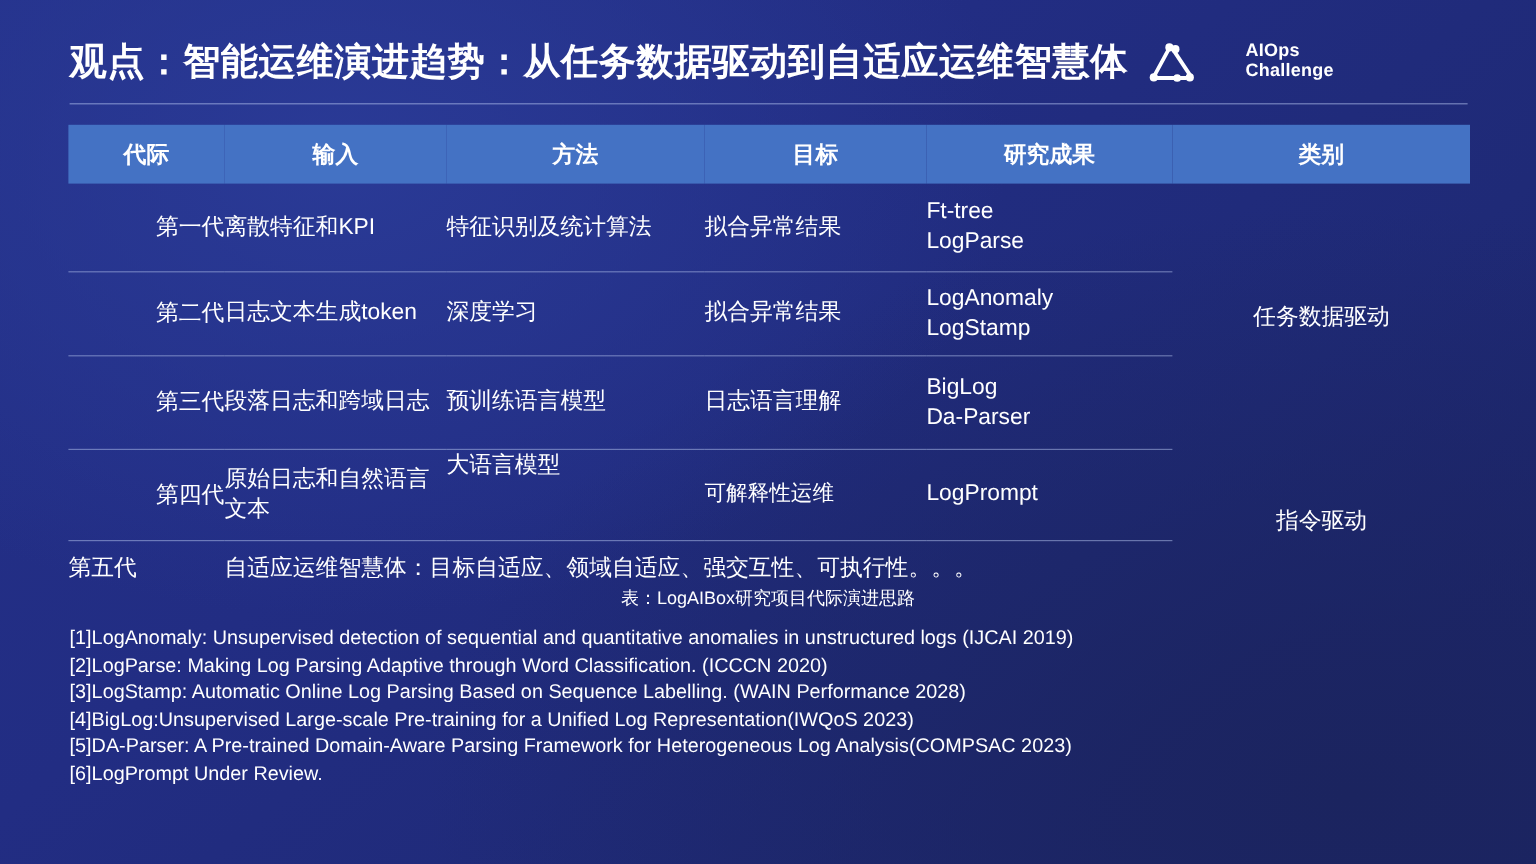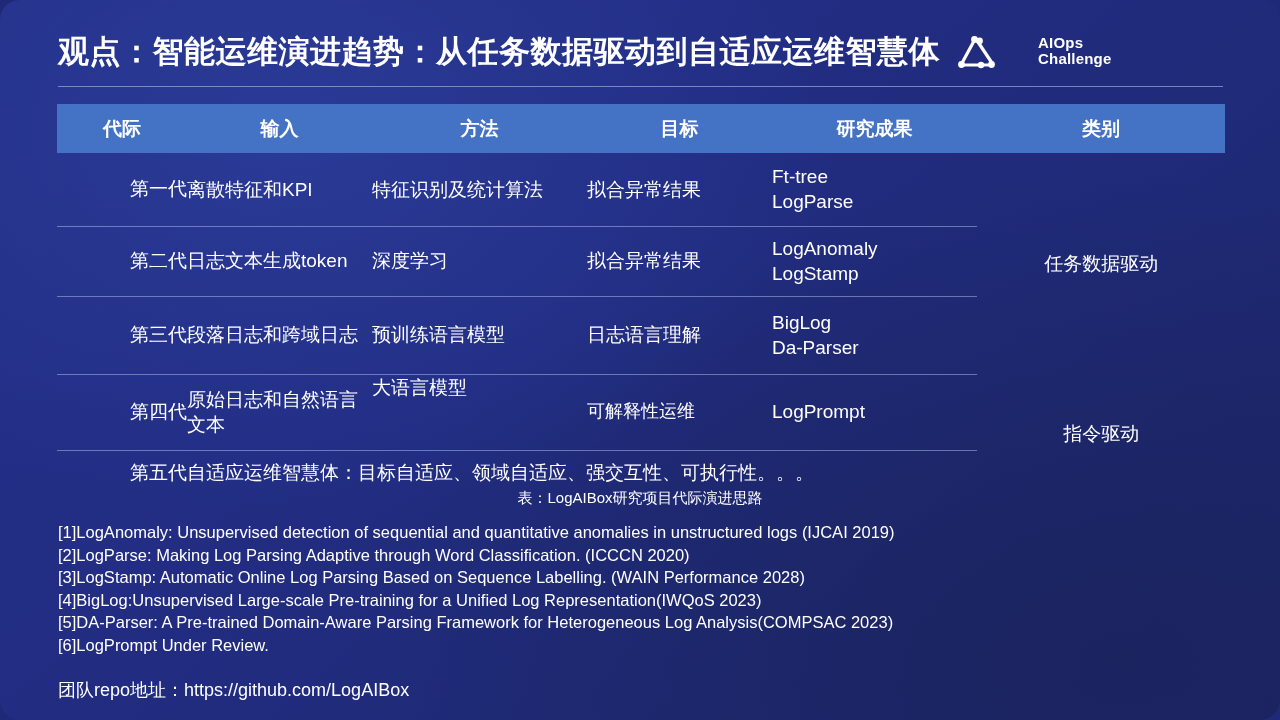--- a/index.html
+++ b/index.html
@@ -17,21 +17,20 @@
   #slide {
     position: relative;
     width: 1280px;
     height: 720px;
     background:
       radial-gradient(ellipse 900px 620px at 22% 18%, #2a3a96 0%, rgba(42,58,150,0) 62%),
       radial-gradient(ellipse 1100px 700px at 88% 92%, #1b245f 0%, rgba(27,36,95,0) 70%),
       linear-gradient(140deg, #24318a 0%, #222d83 38%, #1f2a77 68%, #1c2468 100%);
     box-sizing: border-box;
     overflow: hidden;
-    border-radius: 20px;
   }
 
   
   .title-row {
     position: absolute;
     left: 0;
     top: 22px;
     width: 1280px;
     height: 58px;
     display: flex;
@@ -123,21 +122,21 @@
     font-size: 18px;
   }
   td.c-cat {
     text-align: center;
     vertical-align: middle;
     border-top: none !important;
     border-left: 1px solid rgba(180,196,238,0.0);
     font-size: 19px;
   }
   td.c-gen5 {
-    text-align: right;
+    text-align: left;
   }
   td.c-row5 {
     padding-left: 22px;
     font-size: 19px;
     white-space: nowrap;
   }
 
   
   .caption {
     position: absolute;
@@ -263,15 +262,14 @@
 
   <div class="refs">
     <div>[1]LogAnomaly: Unsupervised detection of sequential and quantitative anomalies in unstructured logs (IJCAI 2019)</div>
     <div>[2]LogParse: Making Log Parsing Adaptive through Word Classification. (ICCCN 2020)</div>
     <div>[3]LogStamp: Automatic Online Log Parsing Based on Sequence Labelling. (WAIN Performance 2028)</div>
     <div>[4]BigLog:Unsupervised Large-scale Pre-training for a Unified Log Representation(IWQoS 2023)</div>
     <div>[5]DA-Parser: A Pre-trained Domain-Aware Parsing Framework for Heterogeneous Log Analysis(COMPSAC 2023)</div>
     <div>[6]LogPrompt Under Review.</div>
   </div>
 
-  <div class="repo">团队repo地址：https://github.com/LogAIBox</div>
 
 </div>
 
 </body></html>

